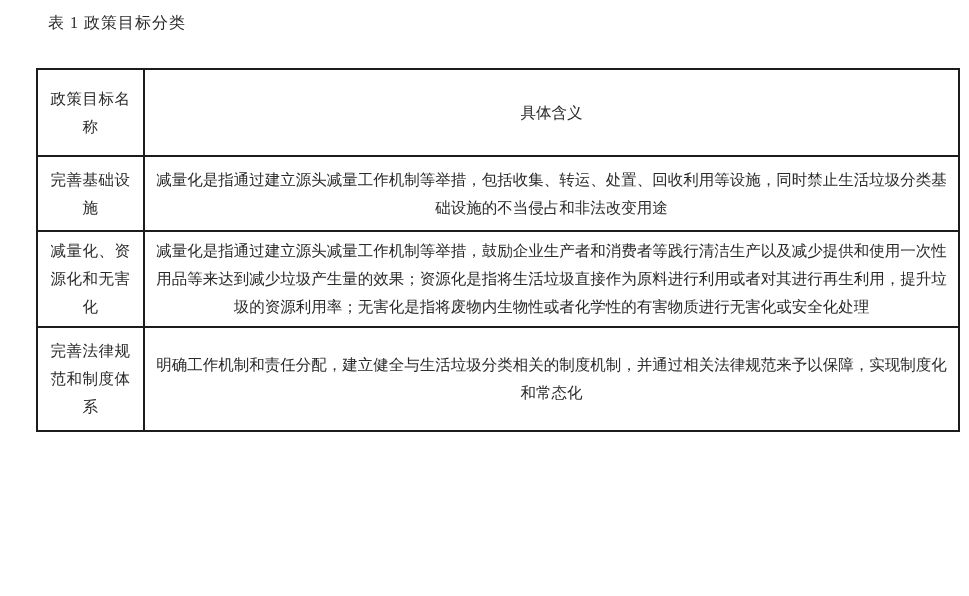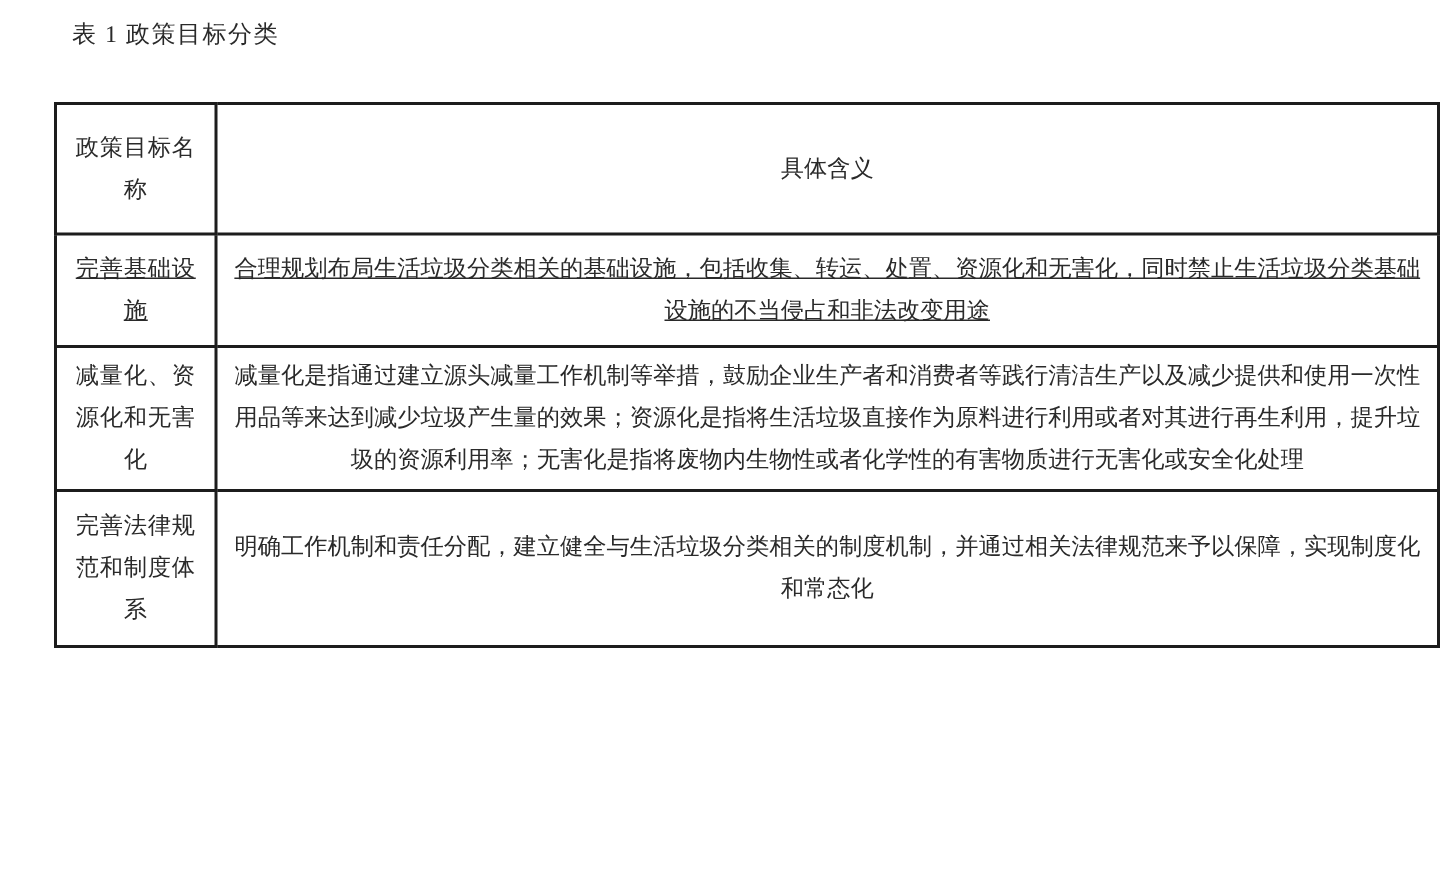--- a/index.html
+++ b/index.html
@@ -49,21 +49,21 @@
   .col-mean  { width: 815px; }
   td.name-cell {
     padding: 4px 8px;
     letter-spacing: 0.5px;
   }
   td.mean-cell {
     padding: 4px 8px;
     word-break: break-all;
   }
   tr.r-header { height: 87px; }
-  tr.r-0 { height: 75px; text-decoration: underline; }
+  tr.r-0 { height: 75px; }
   tr.r-1 { height: 96px; margin-left: 36px; }
   tr.r-2 { height: 98px; }
   tr.r-3 { height: 104px; margin-top: 19px; }
   tr.r-4 { height: 84px; }
 </style>
 </head>
 <body>
 
 <div class="page">
 
@@ -75,21 +75,21 @@
       <col class="col-mean">
     </colgroup>
     <tbody>
       <tr class="r-header">
         <td class="name-cell">政策目标名称</td>
         <td class="mean-cell">具体含义</td>
       </tr>
 
       <tr class="r-0">
         <td class="name-cell">完善基础设施</td>
-        <td class="mean-cell">合理规划布局生活垃圾分类相关的基础设施，包括收集、转运、处置、资源化和无害化，同时禁止生活垃圾分类基础设施的不当侵占和非法改变用途</td>
+        <td class="mean-cell">减量化是指通过建立源头减量工作机制等举措，包括收集、转运、处置、回收利用等设施，同时禁止生活垃圾分类基础设施的不当侵占和非法改变用途</td>
       </tr>
 
       <tr class="r-1">
         <td class="name-cell">减量化、资源化和无害化</td>
         <td class="mean-cell">减量化是指通过建立源头减量工作机制等举措，鼓励企业生产者和消费者等践行清洁生产以及减少提供和使用一次性用品等来达到减少垃圾产生量的效果；资源化是指将生活垃圾直接作为原料进行利用或者对其进行再生利用，提升垃圾的资源利用率；无害化是指将废物内生物性或者化学性的有害物质进行无害化或安全化处理</td>
       </tr>
 
 
       <tr class="r-3">
         <td class="name-cell">完善法律规范和制度体系</td>

